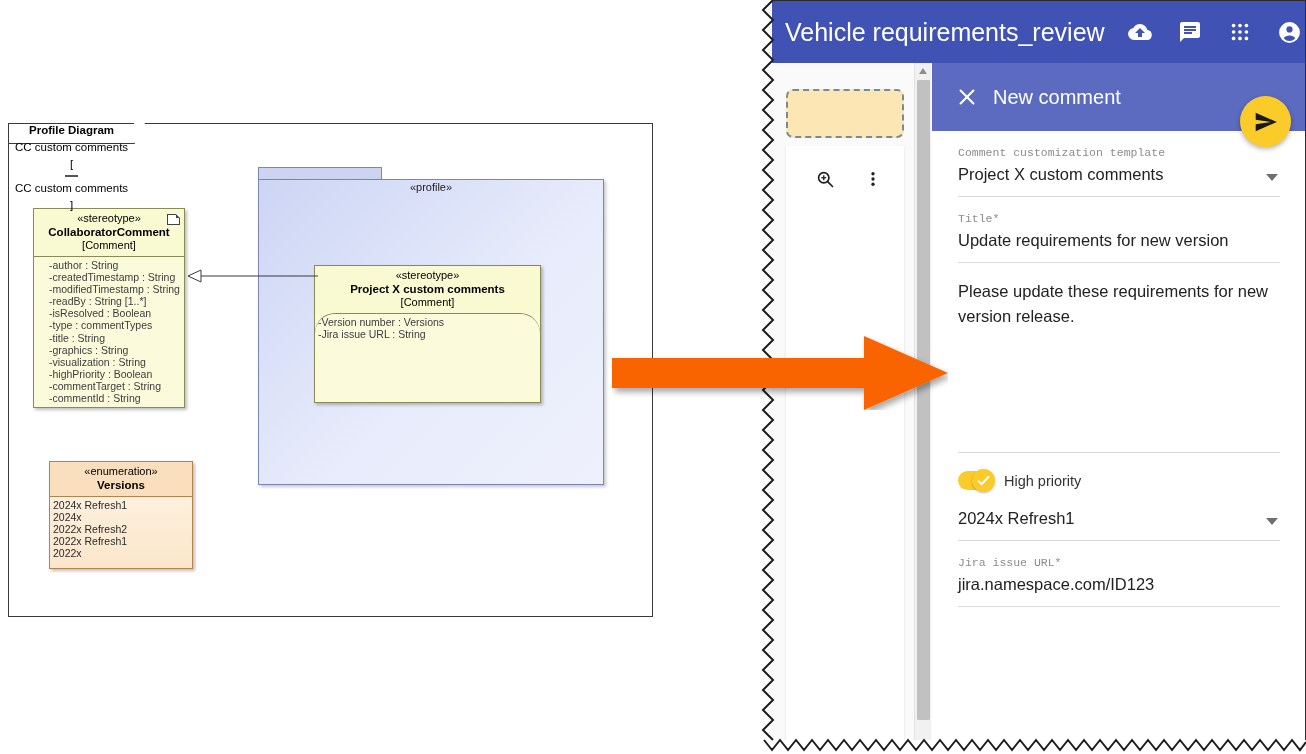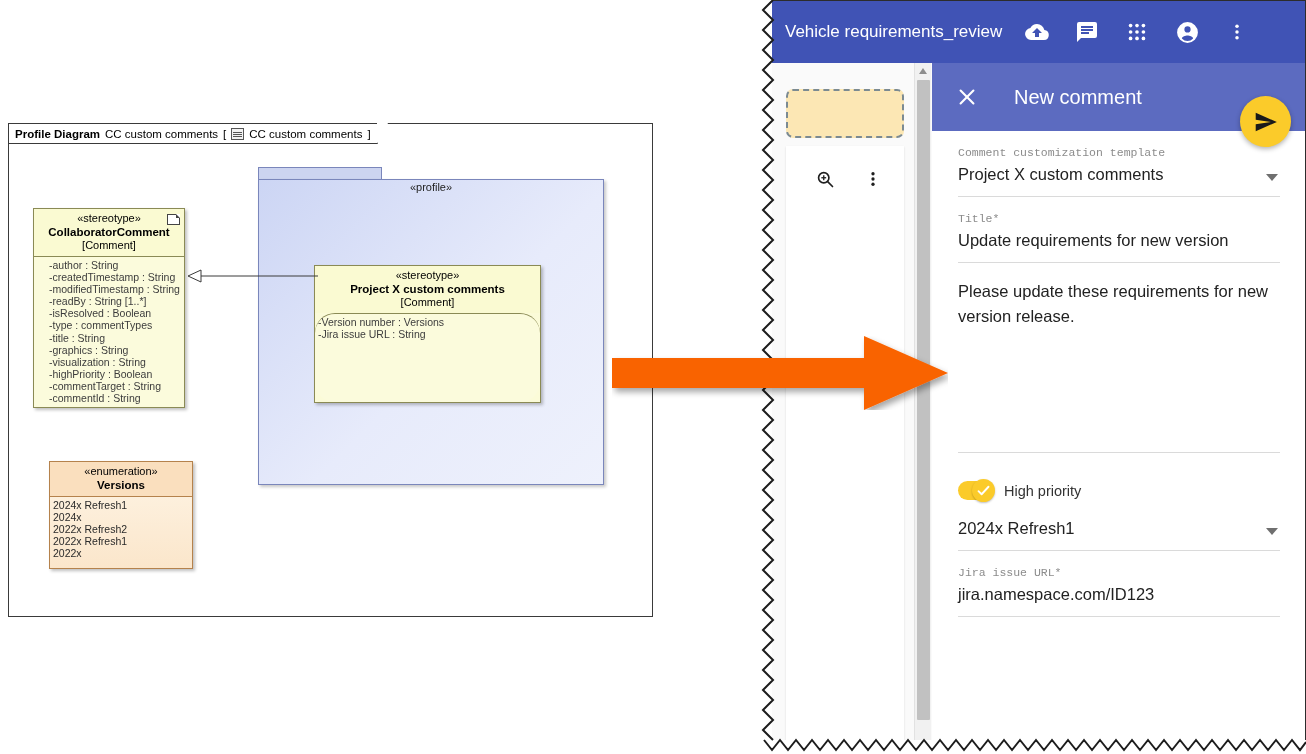--- a/index.html
+++ b/index.html
@@ -19,20 +19,21 @@
     position:absolute; left:8px; top:123px; width:645px; height:494px;
     border:1px solid #3a3a3a; background:#fff;
   }
   #frame-tab {
     position:absolute; left:8px; top:123px; height:21px;
     border:1px solid #3a3a3a; background:#fff;
     padding:0 6px 0 6px;
     display:flex; align-items:center; gap:5px;
     font-size:11.5px; color:#000; white-space:nowrap;
     z-index:4;
+    flex-direction:column;
   }
   #frame-tab .corner {
     position:absolute; right:-11px; top:-1px;
     width:0; height:0;
     border-left:11px solid #fff;
     border-bottom:21px solid transparent;
   }
   #frame-tab .corner::after{
     content:""; position:absolute; left:-11px; top:-1px;
     width:24px; height:24px;
@@ -128,21 +129,21 @@
   }
 
   .tear-left { position:absolute; left:0; top:0; width:16px; height:754px; z-index:32; pointer-events:none; }
   .tear-bottom { position:absolute; left:0; bottom:0; width:546px; height:18px; z-index:32; pointer-events:none; }
 
   
   #app-header {
     position:absolute; left:0; top:0; width:534px; height:62px;
     background:#4053b5; display:flex; align-items:center; padding:0 14px 0 13px;
   }
-  #app-title { color:#fff; font-size:17px; white-space:nowrap; }
+  #app-title { color:#fff; font-size:25px; white-space:nowrap; }
   #header-icons { display:flex; align-items:center; gap:24px; margin-left:22px; }
   .hdr-icon { width:26px; height:26px; display:flex; align-items:center; justify-content:center; cursor:pointer; }
   .hdr-icon svg { display:block; }
 
   
   #app-canvas {
     position:absolute; left:0; top:62px; width:160px; height:678px;
     background:#fafafa;
   }
   #sticky-note {
@@ -163,41 +164,41 @@
   }
   #scroll-up-btn { height:16px; display:flex; align-items:center; justify-content:center; }
   #scroll-thumb { position:absolute; left:2px; top:17px; width:13px; height:640px; background:#c1c1c1; border-radius:1px; }
 
   
   #comment-panel {
     position:absolute; left:160px; top:62px; width:374px; height:678px;
     background:#fff;
   }
   #panel-header {
-    height:68px; background:#5c6bc0; display:flex; align-items:center; padding-left:24px; gap:36px;
+    height:68px; background:#5c6bc0; display:flex; align-items:center; padding-left:24px; gap:15px;
   }
   #panel-title { color:#fff; font-size:20px; }
   #close-icon { cursor:pointer; display:flex; }
   #send-fab {
     position:absolute; right:15px; top:33px; width:51px; height:51px; border-radius:50%;
     background:#fbcb2a; display:flex; align-items:center; justify-content:center;
     box-shadow:0 2px 5px rgba(0,0,0,.3); cursor:pointer; z-index:5;
   }
 
   .field { position:relative; margin:0 26px; padding-top:14px; }
   .field-label { font-size:11.5px; color:#8c8c8c; line-height:15px;font-family:Liberation Mono, monospace; }
   .field-value { font-size:16.5px; color:#222; line-height:25px; padding-top:2px; }
   .field-underline { border-bottom:1px solid #dadada; margin-top:9px; }
   .caret { position:absolute; right:2px; bottom:16px; width:0;height:0;
            border-left:6px solid transparent; border-right:6px solid transparent;
            border-top:7px solid #6f6f6f; cursor:pointer; }
 
   #comment-field .field-value { min-height:166px; }
 
-  #high-priority-row { display:flex; align-items:center; gap:10px; margin:28px 26px 0 26px; }
+  #high-priority-row { display:flex; align-items:center; gap:10px; margin:18px 26px 0 26px; }
   .toggle {
     width:36px; height:19px; border-radius:10px; background:#fbcb2a; position:relative; cursor:pointer; flex:none;
   }
   .toggle .knob {
     position:absolute; right:-1px; top:-2px; width:23px; height:23px; border-radius:50%;
     background:#fbcb2a; display:flex; align-items:center; justify-content:center;
     box-shadow:0 1px 2px rgba(0,0,0,.25);
   }
   #high-priority-label { font-size:14.5px; color:#333; }
 </style>

